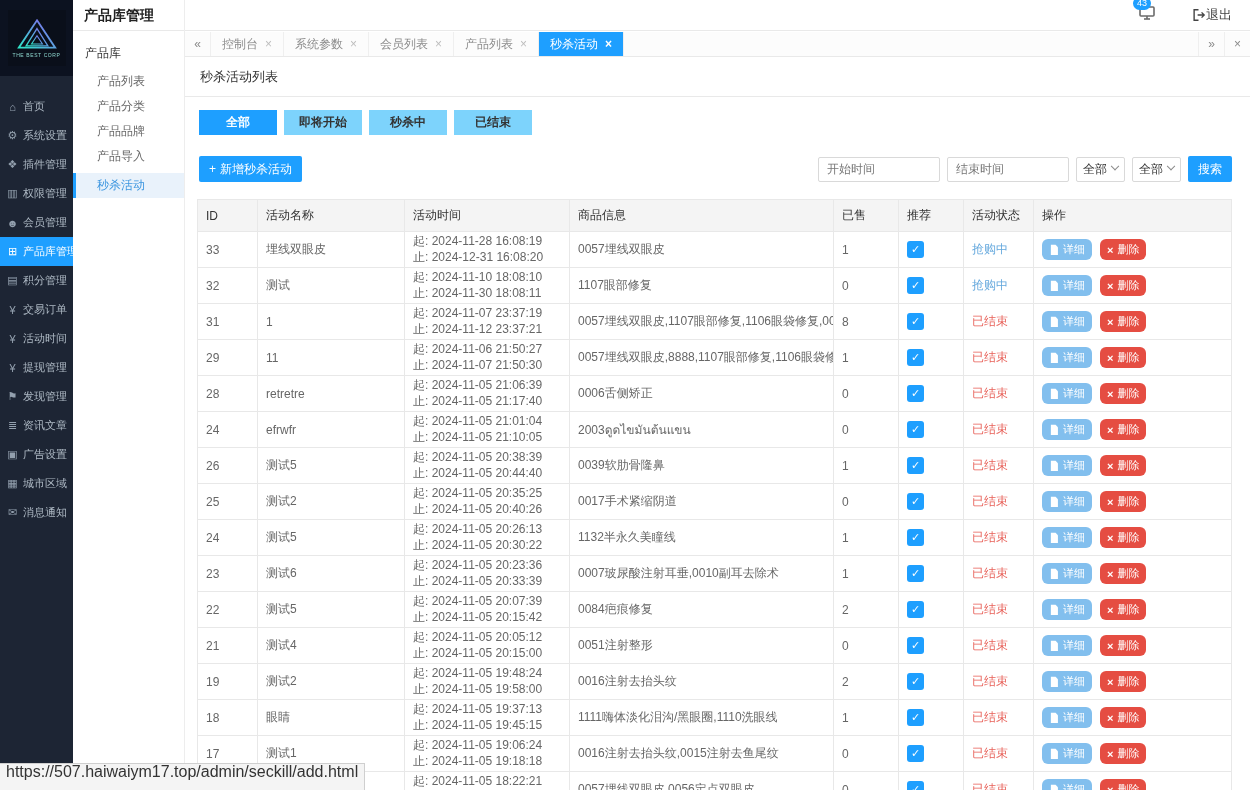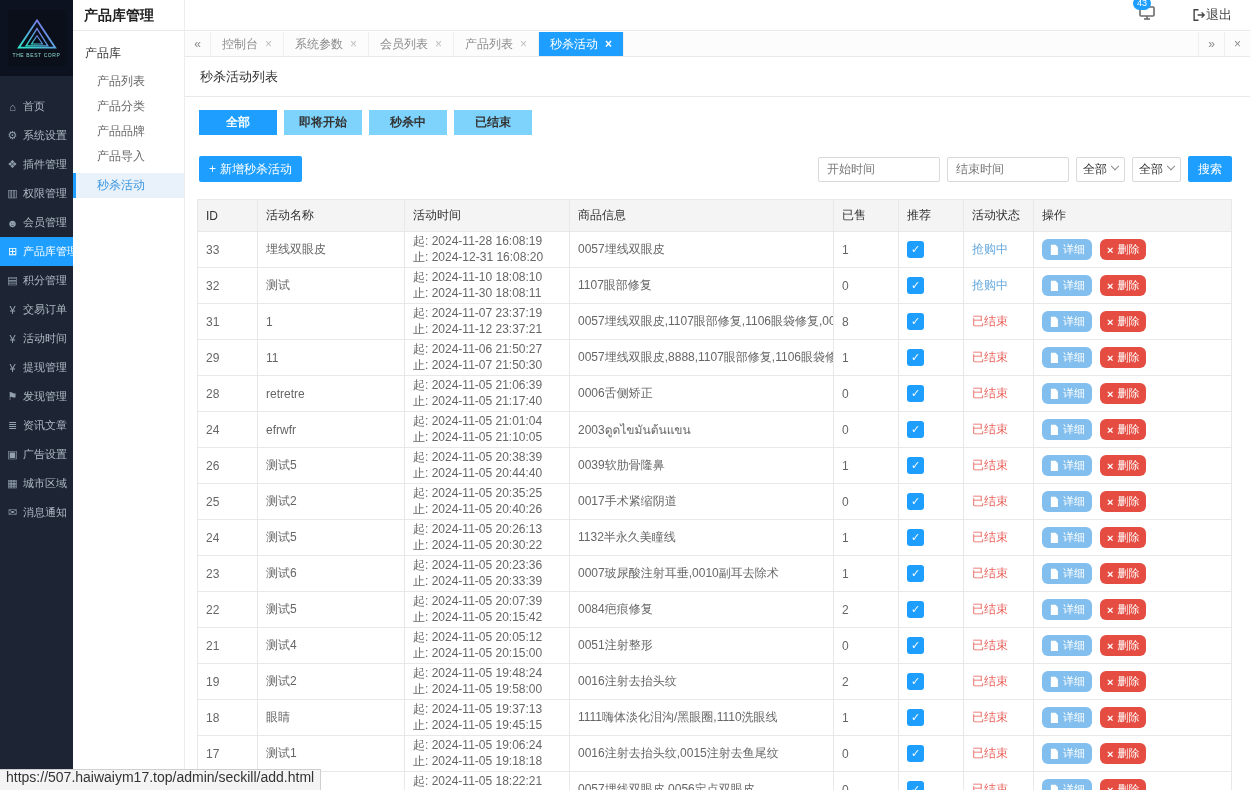--- a/index.html
+++ b/index.html
@@ -73,21 +73,21 @@
   .time div { line-height:15.5px; white-space:nowrap; }
   .chk { width:17px; height:17px; background:var(--primary); border-radius:3px; color:#fff; display:flex; align-items:center; justify-content:center; font-size:11px; cursor:pointer; }
   .st-active { color:#64a8dd; }
   .st-ended { color:#e8625a; }
   .op-btn { display:inline-flex; align-items:center; gap:4px; height:21px; padding:0 7px; border:none; border-radius:6px; color:#fff; font-size:11px; cursor:pointer; margin-right:8px; vertical-align:middle; font-family:inherit; }
   .op-detail { background:var(--detail); }
   .op-del { background:var(--danger); }
   .op-del .x { font-weight:bold; font-size:11px; }
 
   
-  #statusbar { position:absolute; left:0; bottom:0; height:21px; line-height:15px; background:#f4f4f4; border:1px solid #cfcfcf; border-left:none; border-bottom:none; padding:0 6px; font-size:14px; color:#333; z-index:10; }
+  #statusbar { position:absolute; left:0; bottom:0; height:27px; line-height:15px; background:#f4f4f4; border:1px solid #cfcfcf; border-left:none; border-bottom:none; padding:0 6px; font-size:16px; color:#333; z-index:10; }
 </style>
 </head>
 <body>
 
 <div id="app" style="--primary: #1E9FFF; --danger: #e54d42; --detail: #82bfee;">
 
   <aside id="sidebar">
     <div class="logo">
       <div class="logo-box">
         <svg width="40" height="32" viewBox="0 0 44 34">

